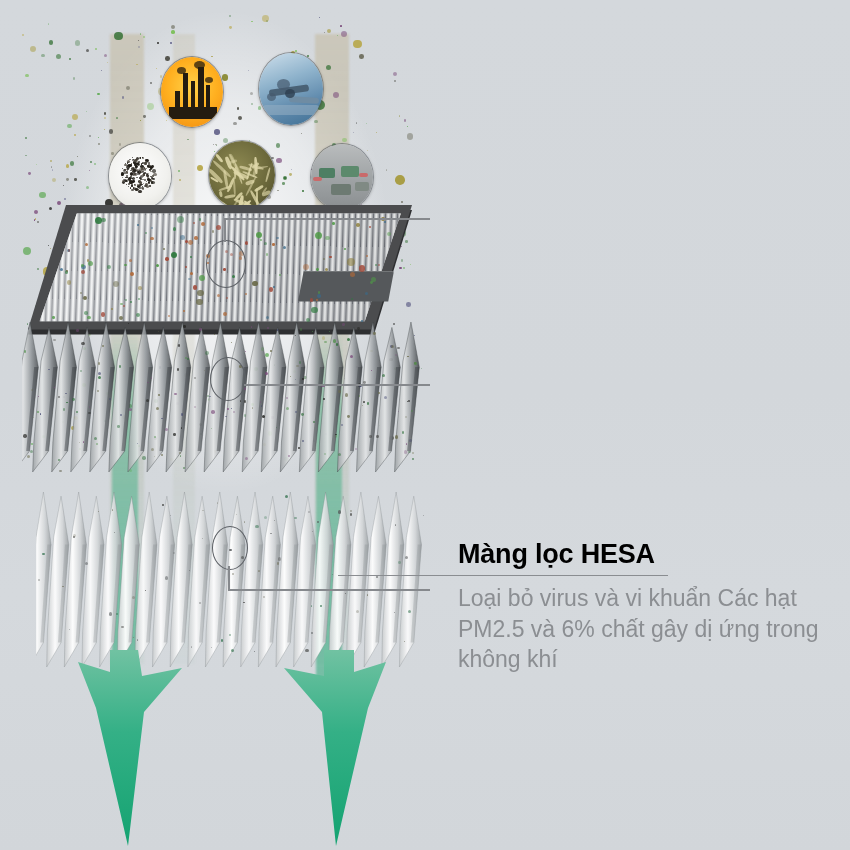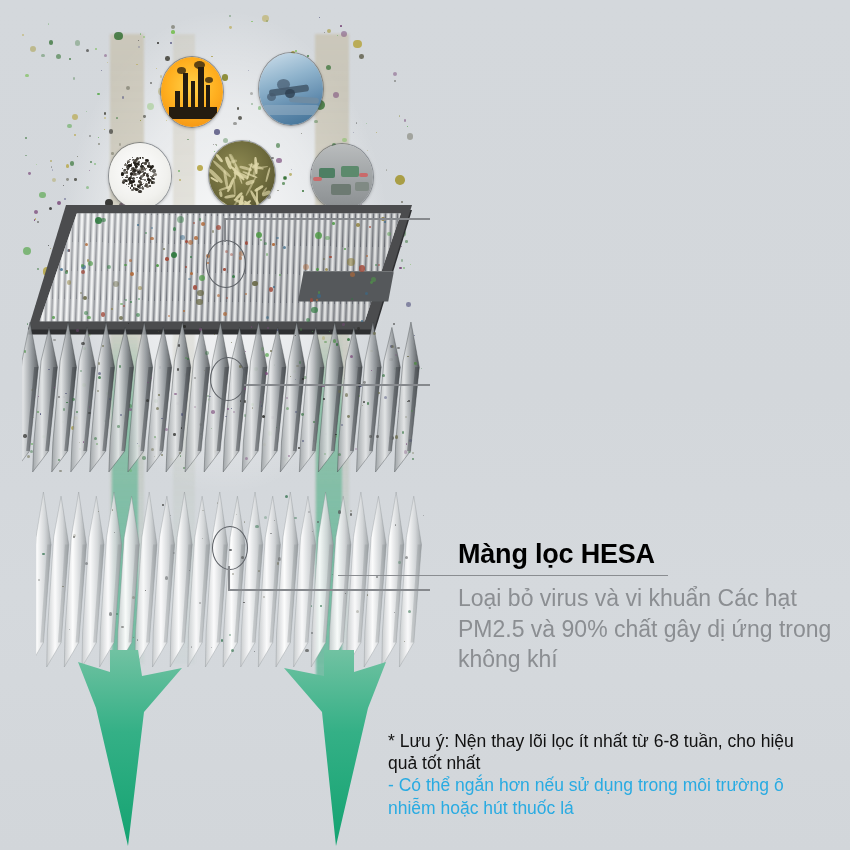--- a/index.html
+++ b/index.html
@@ -1397,25 +1397,19 @@
   </div>
 
   <div id="panel">
 
 
 
     <div class="block" id="blk3">
       <div class="heading">Màng lọc HESA</div>
       <div class="rule"></div>
       <div class="desc">Loại bỏ virus và vi khuẩn Các
-hạt PM2.5 và 90% chất gây dị
+hạt PM2.5 và 6% chất gây dị
 ứng trong không khí</div>
     </div>
   </div>
 
-  <div id="note">
-    <div class="note-line">* Lưu ý: Nện thay lõi lọc ít nhất từ 6-8 tuần, cho hiệu
-quả tốt nhất</div>
-    <div class="note-line blue">- Có thể ngắn hơn nếu sử dụng trong môi trường ô
-nhiễm hoặc hút thuốc lá</div>
-  </div>
 
 </div>
 
 </body></html>

